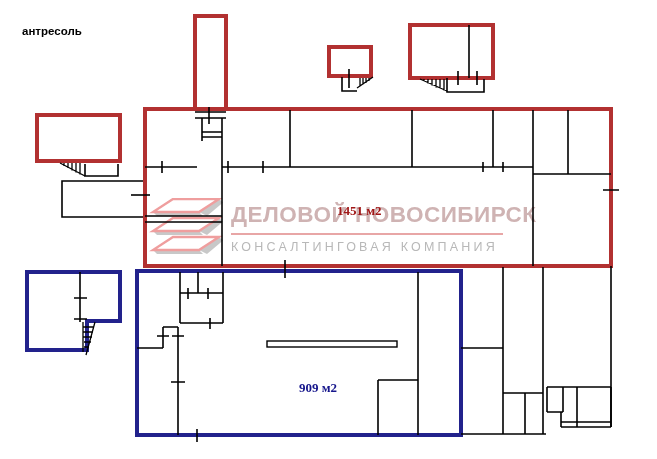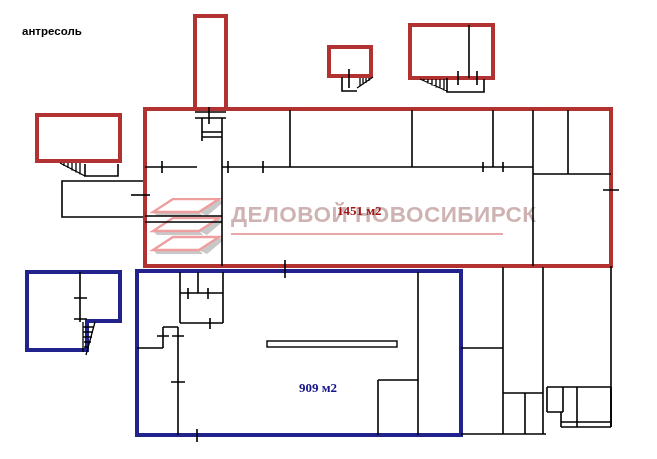--- a/index.html
+++ b/index.html
@@ -54,20 +54,21 @@
       </g>
       <g>
         <polygon class="logo-side" points="70,39 74,42.5 58,56 50,52"></polygon>
         <polygon class="logo-side" points="4,52 50,52 54,56 8,56"></polygon>
         <polygon class="logo-face" points="24,39 70,39 50,52 4,52"></polygon>
       </g>
     </svg>
     <div class="wm-text">
       <div class="wm-title">ДЕЛОВОЙ НОВОСИБИРСК</div>
       <div class="wm-divider"></div>
+      <div class="wm-tagline">КОНСАЛТИНГОВАЯ КОМПАНИЯ</div>
     </div>
   </div>
 
   <svg class="walls" width="657" height="459" viewBox="0 0 657 459">
 
     <g>
       <path class="w-red" d="M195,109 L195,16 L226,16 L226,109"></path>
       <path class="w-red" d="M329,47 H371 V76 H329 Z"></path>
       <path class="w-red" d="M410,25 H493 V78 H410 Z"></path>
       <path class="w-red" d="M37,115 H120 V161 H37 Z"></path>

